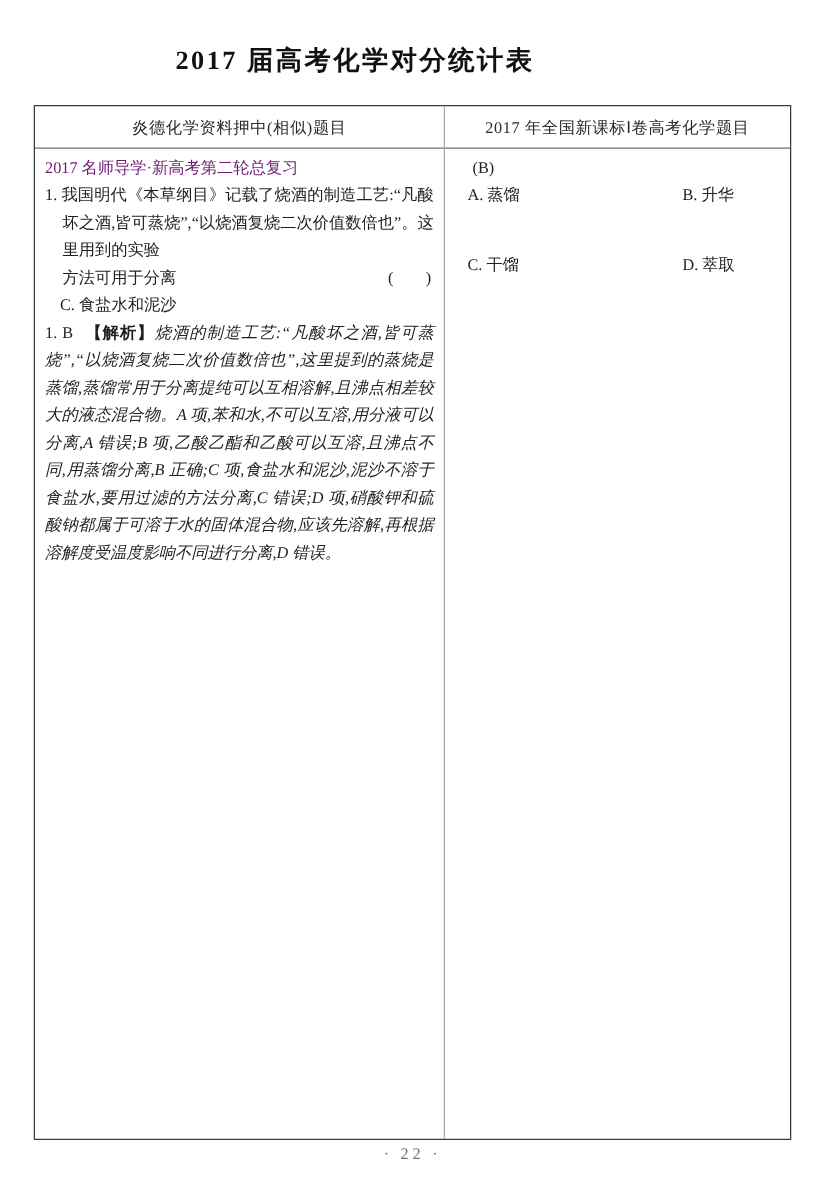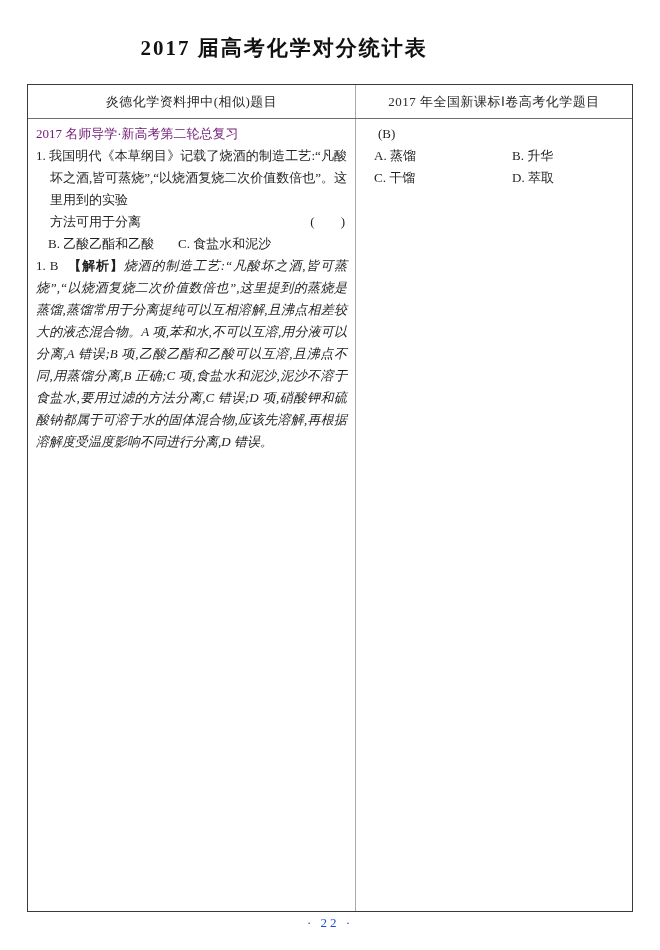--- a/index.html
+++ b/index.html
@@ -93,20 +93,21 @@
   .opts {
     display: grid;
   }
   .opts-left {
     grid-template-columns: 130px 1fr;
     padding-left: 12px;
   }
   .opts-right {
     grid-template-columns: 138px 1fr;
     padding-left: 10px;
+    gap: 34px;
   }
   .sol {
     margin: 0;
     text-align: justify;
     font-style: italic;
   }
   .sol-num {
     font-style: normal;
     margin-right: 9px;
   }
@@ -117,21 +118,21 @@
   }
   .q8 { margin-top: 22px !important; }
   .pageno {
     position: absolute;
     top: 915px;
     left: 0;
     width: 660px;
     text-align: center;
     font-size: 13px;
     letter-spacing: 3px;
-    color: #1d4ed8;
+    color: #737373;
   }
 </style>
 </head>
 <body>
 
 <div class="page">
 
   <h1 class="title">2017 届高考化学对分统计表</h1>
 
   <div class="table">
@@ -147,21 +148,20 @@
         <div class="src">2017 名师导学·新高考第二轮总复习</div>
 
         <p class="q hang">1. 我国明代《本草纲目》记载了烧酒的制造工艺:“凡酸坏之酒,皆可蒸烧”,“以烧酒复烧二次价值数倍也”。这里用到的实验</p>
 
         <div class="stemline">
           <span>方法可用于分离</span>
           <span class="blank">(        )</span>
         </div>
 
         <div class="opts opts-left">
-          <span>B. 乙酸乙酯和乙酸</span>
           <span>C. 食盐水和泥沙</span>
         </div>
 
         <p class="sol">
           <span class="sol-num">1. B</span><span class="sol-label">【解析】</span><span class="sol-text">烧酒的制造工艺:“凡酸坏之酒,皆可蒸烧”,“以烧酒复烧二次价值数倍也”,这里提到的蒸烧是蒸馏,蒸馏常用于分离提纯可以互相溶解,且沸点相差较大的液态混合物。A 项,苯和水,不可以互溶,用分液可以分离,A 错误;B 项,乙酸乙酯和乙酸可以互溶,且沸点不同,用蒸馏分离,B 正确;C 项,食盐水和泥沙,泥沙不溶于食盐水,要用过滤的方法分离,C 错误;D 项,硝酸钾和硫酸钠都属于可溶于水的固体混合物,应该先溶解,再根据溶解度受温度影响不同进行分离,D 错误。</span>
         </p>
       </div>
 
       <div class="cell right">
 

